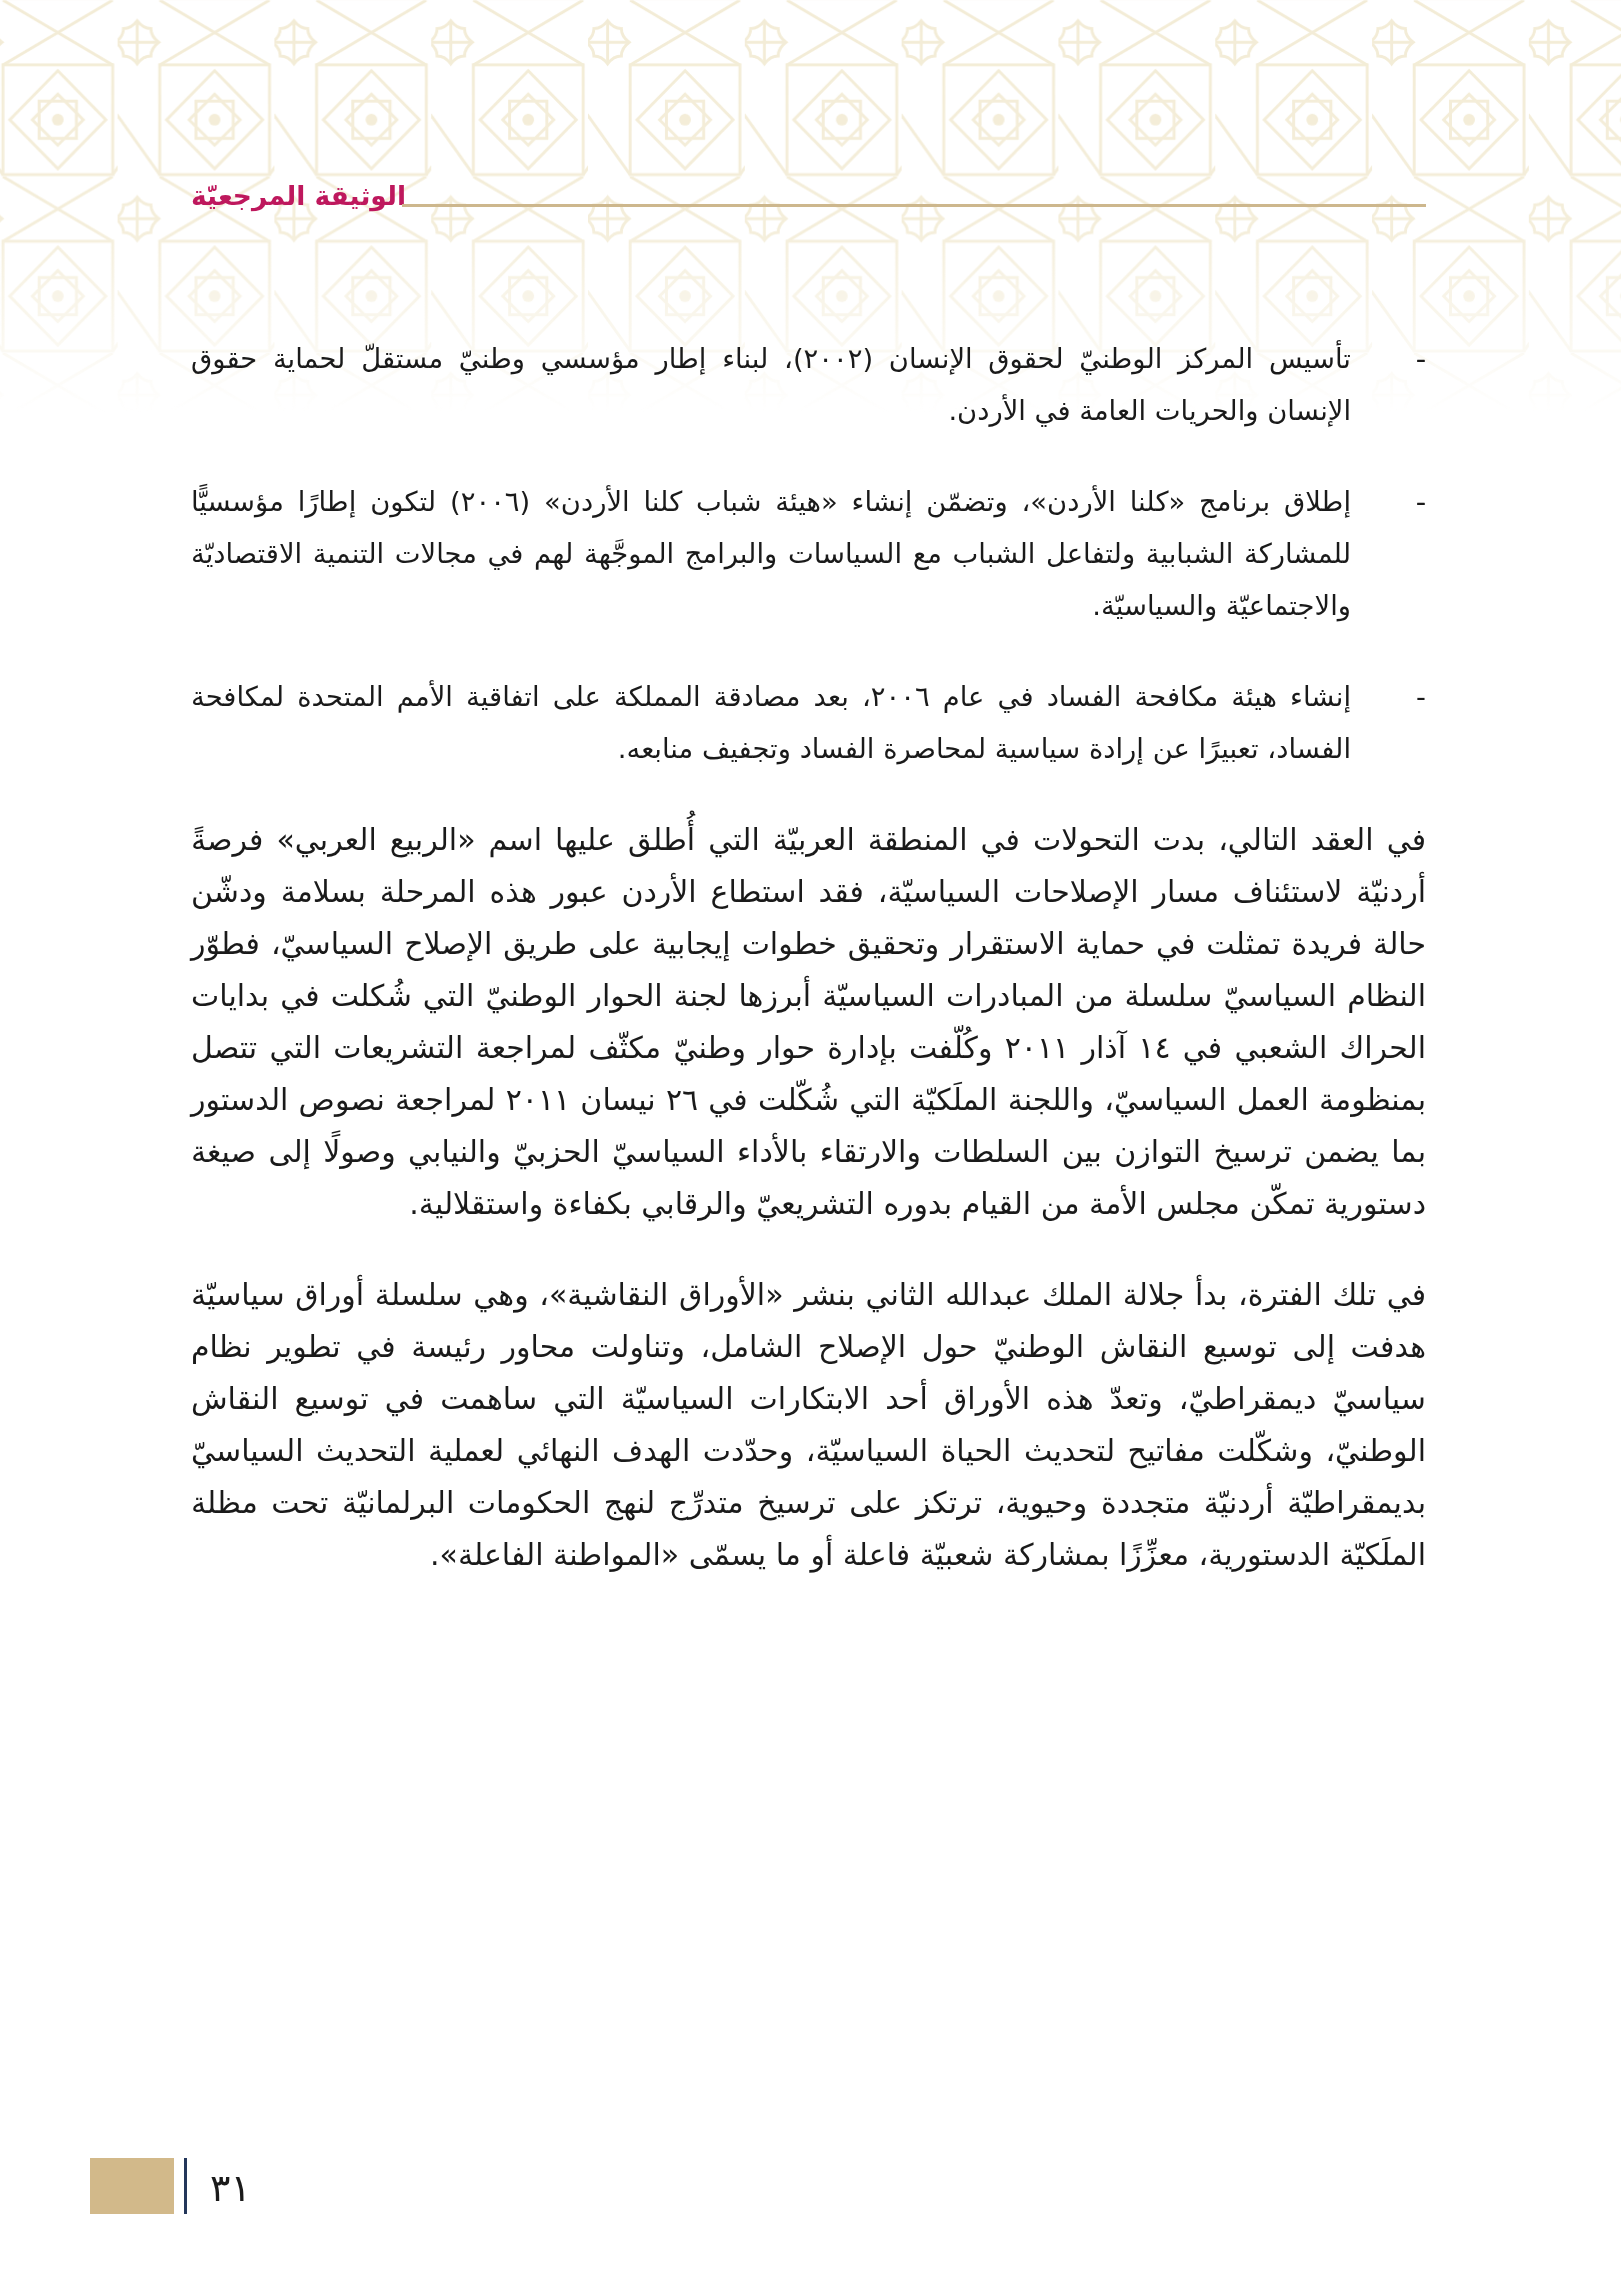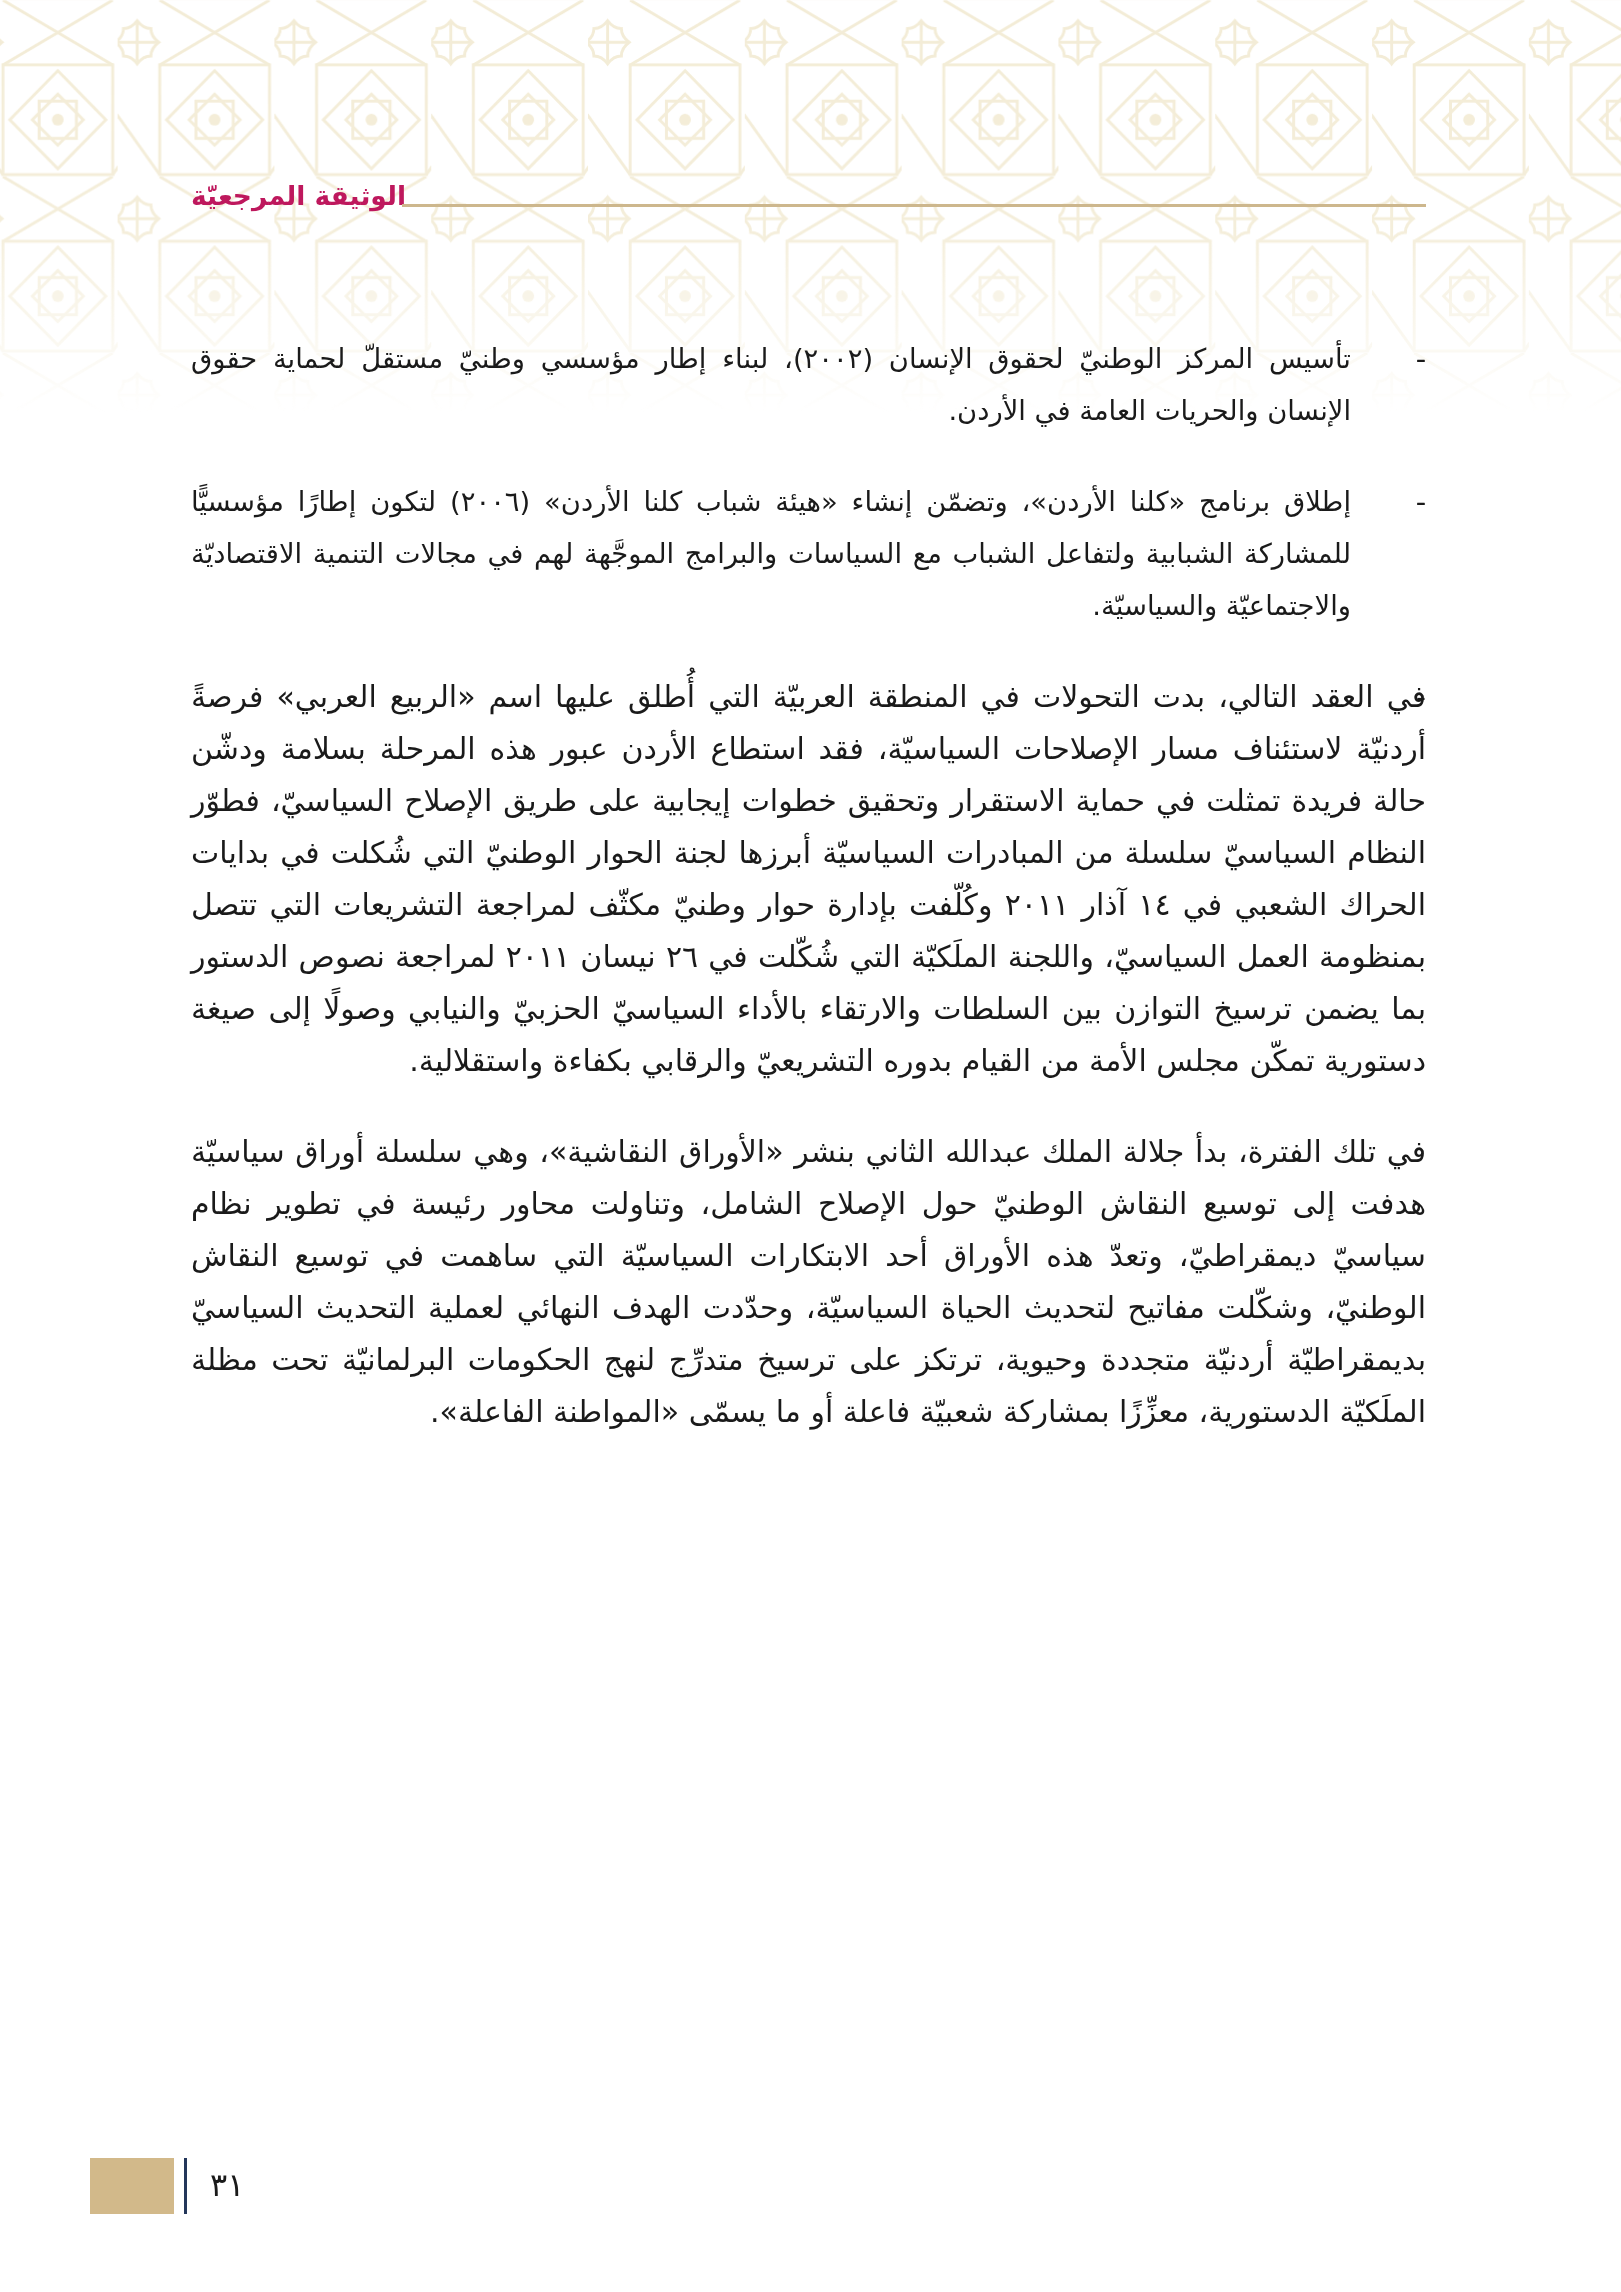--- a/index.html
+++ b/index.html
@@ -114,21 +114,21 @@
       top: 0;
       width: 2.9px;
       height: 56px;
       background: #23365a;
     }
     .page-number {
       position: absolute;
       left: 120px;
       top: 7.8px;
       font-family: "DejaVu Sans", sans-serif;
-      font-size: 32px;
+      font-size: 38px;
       color: #1a1a1a;
       direction: rtl;
     }
   </style>
 </head>
 <body>
 
 <div class="pattern">
   <svg width="1621" height="412" xmlns="http://www.w3.org/2000/svg" viewBox="0 0 1654 420">
     <defs>
@@ -177,20 +177,21 @@
     </li>
     <li class="bullet">
       <span class="bullet-dash">-</span>
     </li>
     <li class="bullet">
       <span class="bullet-dash">-</span>
       <span>إطلاق برنامج «كلنا الأردن»، وتضمّن إنشاء «هيئة شباب كلنا الأردن» (٢٠٠٦) لتكون إطارًا مؤسسيًّا للمشاركة الشبابية ولتفاعل الشباب مع السياسات والبرامج الموجَّهة لهم في مجالات التنمية الاقتصاديّة والاجتماعيّة والسياسيّة.</span>
     </li>
     <li class="bullet">
       <span class="bullet-dash">-</span>
+      <span>إنشاء هيئة مكافحة الفساد في عام ٢٠٠٦، بعد مصادقة المملكة على اتفاقية الأمم المتحدة لمكافحة الفساد، تعبيرًا عن إرادة سياسية لمحاصرة الفساد وتجفيف منابعه.</span>
     </li>
   </ul>
 
   <p class="para">في العقد التالي، بدت التحولات في المنطقة العربيّة التي أُطلق عليها اسم «الربيع العربي» فرصةً أردنيّة لاستئناف مسار الإصلاحات السياسيّة، فقد استطاع الأردن عبور هذه المرحلة بسلامة ودشّن حالة فريدة تمثلت في حماية الاستقرار وتحقيق خطوات إيجابية على طريق الإصلاح السياسيّ، فطوّر النظام السياسيّ سلسلة من المبادرات السياسيّة أبرزها لجنة الحوار الوطنيّ التي شُكلت في بدايات الحراك الشعبي في ١٤ آذار ٢٠١١ وكُلّفت بإدارة حوار وطنيّ مكثّف لمراجعة التشريعات التي تتصل بمنظومة العمل السياسيّ، واللجنة الملَكيّة التي شُكّلت في ٢٦ نيسان ٢٠١١ لمراجعة نصوص الدستور بما يضمن ترسيخ التوازن بين السلطات والارتقاء بالأداء السياسيّ الحزبيّ والنيابي وصولًا إلى صيغة دستورية تمكّن مجلس الأمة من القيام بدوره التشريعيّ والرقابي بكفاءة واستقلالية.</p>
   <p class="para">في تلك الفترة، بدأ جلالة الملك عبدالله الثاني بنشر «الأوراق النقاشية»، وهي سلسلة أوراق سياسيّة هدفت إلى توسيع النقاش الوطنيّ حول الإصلاح الشامل، وتناولت محاور رئيسة في تطوير نظام سياسيّ ديمقراطيّ، وتعدّ هذه الأوراق أحد الابتكارات السياسيّة التي ساهمت في توسيع النقاش الوطنيّ، وشكّلت مفاتيح لتحديث الحياة السياسيّة، وحدّدت الهدف النهائي لعملية التحديث السياسيّ بديمقراطيّة أردنيّة متجددة وحيوية، ترتكز على ترسيخ متدرِّج لنهج الحكومات البرلمانيّة تحت مظلة الملَكيّة الدستورية، معزِّزًا بمشاركة شعبيّة فاعلة أو ما يسمّى «المواطنة الفاعلة».</p>
 </div>
 
 <div class="footer">
   <div class="footer-block"></div>
   <div class="footer-bar"></div>

